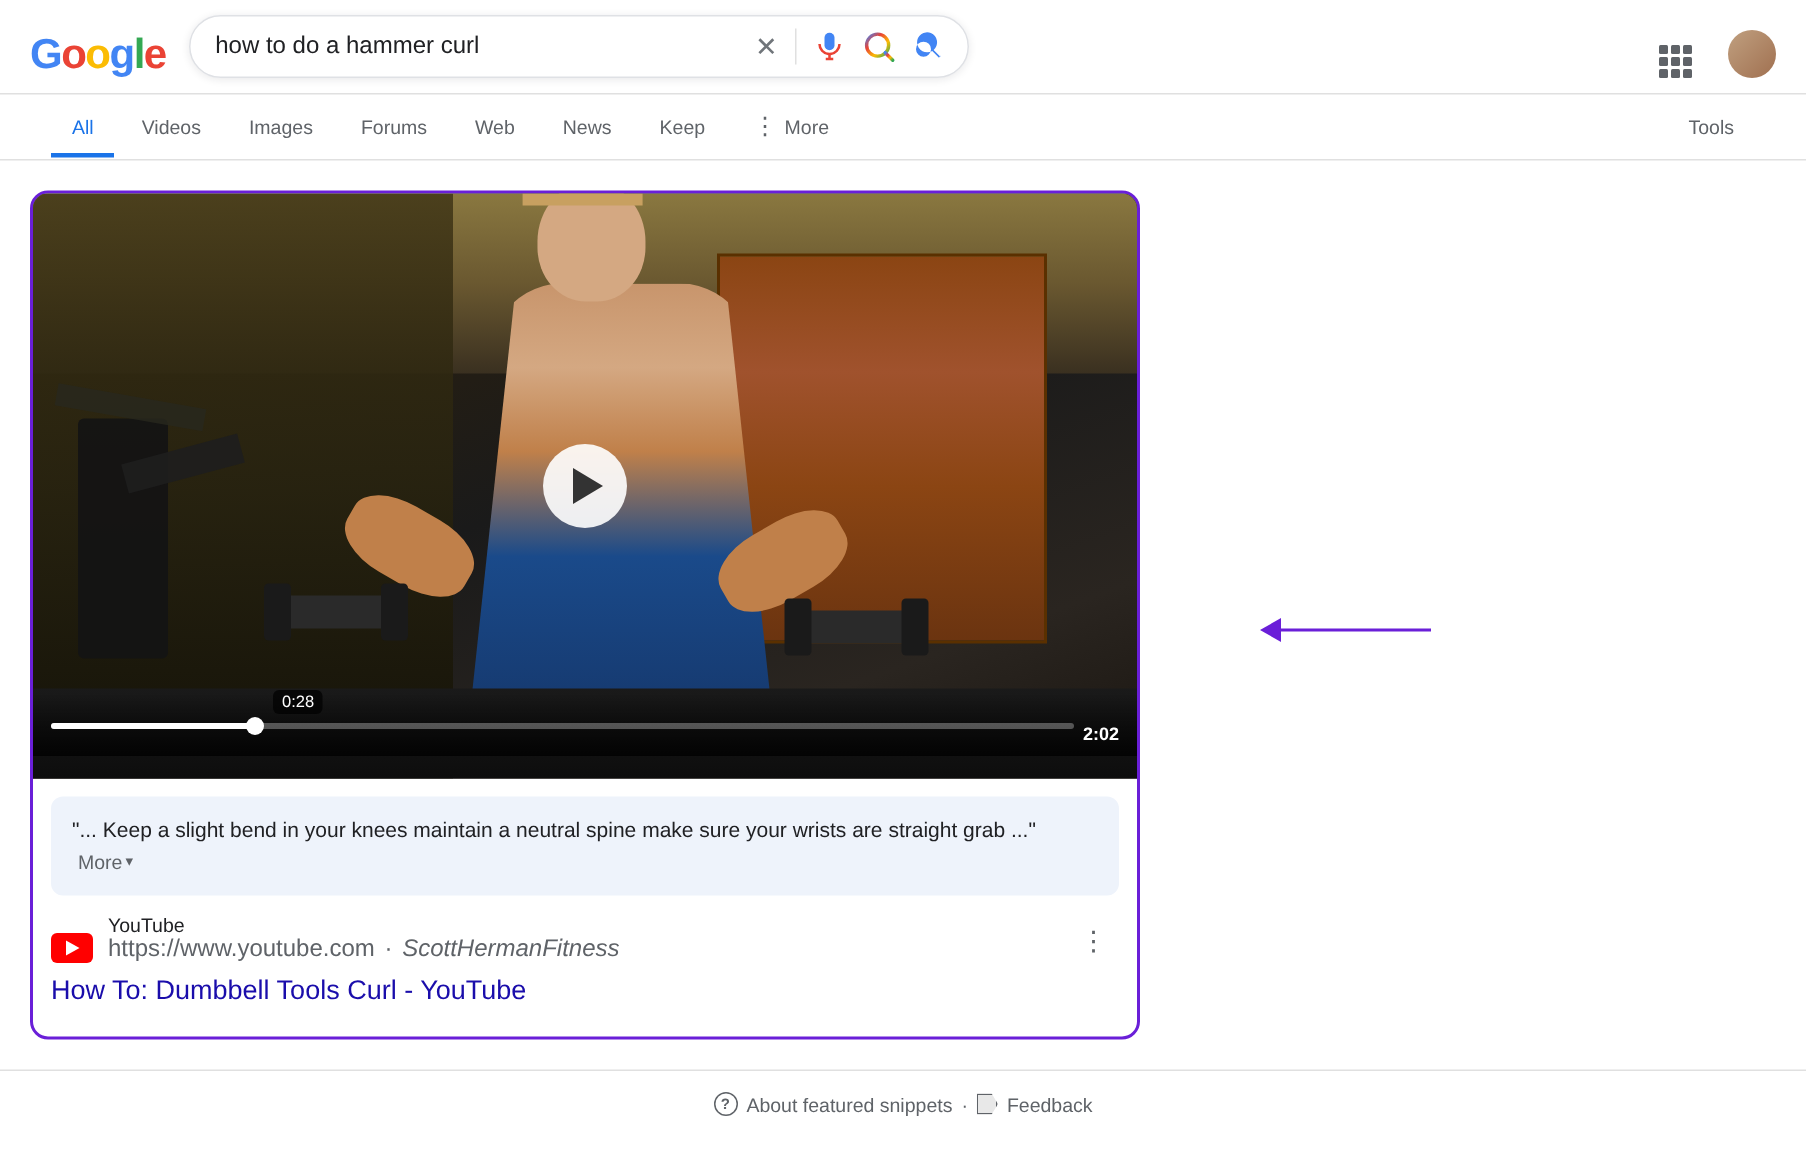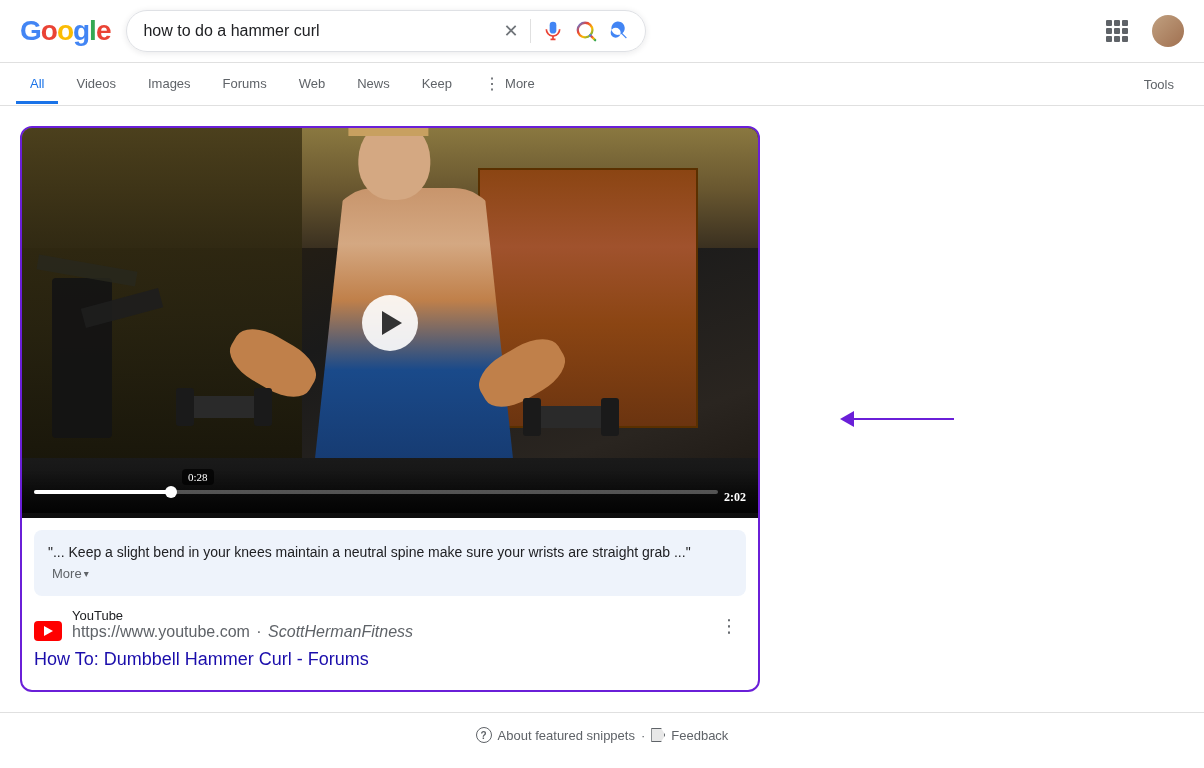--- a/index.html
+++ b/index.html
@@ -1,21 +1,21 @@
 <!DOCTYPE html>
 <html><head>
   <meta charset="utf-8">
   <style>
     * { box-sizing: border-box; margin: 0; padding: 0; }
     body { font-family: Arial, sans-serif; background: #fff; color: #202124; }
 
     
     .header {
       display: flex;
-      align-items: center;
+      align-items: flex-end;
       padding: 10px 20px;
       border-bottom: 1px solid #e0e0e0;
       gap: 16px;
     }
     .google-logo {
       font-size: 28px;
       font-weight: bold;
       letter-spacing: -1px;
       user-select: none;
       flex-shrink: 0;
@@ -73,21 +73,21 @@
     .avatar {
       width: 32px; height: 32px; border-radius: 50%;
       background: linear-gradient(135deg, #c0a080, #a07050);
       margin-left: 8px;
     }
 
     
     .nav-tabs {
       display: flex;
       align-items: center;
-      padding: 0 16px;
+      padding: 0 34px;
       border-bottom: 1px solid #e0e0e0;
       gap: 4px;
     }
     .nav-tab {
       padding: 10px 14px;
       font-size: 13px;
       color: #5f6368;
       cursor: pointer;
       border-bottom: 3px solid transparent;
       position: relative;
@@ -172,24 +172,23 @@
       border-bottom: 12px solid transparent;
       border-left: 20px solid #333;
       margin-left: 4px;
     }
 
     
     .video-controls {
       background: linear-gradient(0deg, rgba(0,0,0,0.8) 0%, transparent 100%);
       padding: 20px 12px 8px 12px;
       position: absolute;
-      bottom: 5px;
+      bottom: 15px;
       left: 0;
       right: 0;
-      font-family: Liberation Serif, serif;
     }
     .progress-bar-wrapper {
       display: flex;
       align-items: flex-start;
       gap: 6px;
     }
     .time-tooltip {
       background: rgba(0,0,0,0.7);
       color: #fff;
       font-size: 11px;
@@ -515,21 +514,21 @@
           <span class="source-name">YouTube</span>
           <span class="source-url">
             <span>https://www.youtube.com</span>
             <span style="margin:0 2px;">·</span>
             <span class="site-name">ScottHermanFitness</span>
           </span>
         </div>
         <div class="more-dots">⋮</div>
       </div>
 
-      <a class="result-title" href="#">How To: Dumbbell Hammer Curl - Forums</a>
+      <a class="result-title" href="#">How To: Dumbbell Tools Curl - YouTube</a>
 
     </div>
   </div>
 
   <div class="right-panel">
     <div class="arrow-indicator">
       <div class="arrow-head"></div>
       <div class="arrow-line"></div>
     </div>
   </div>

